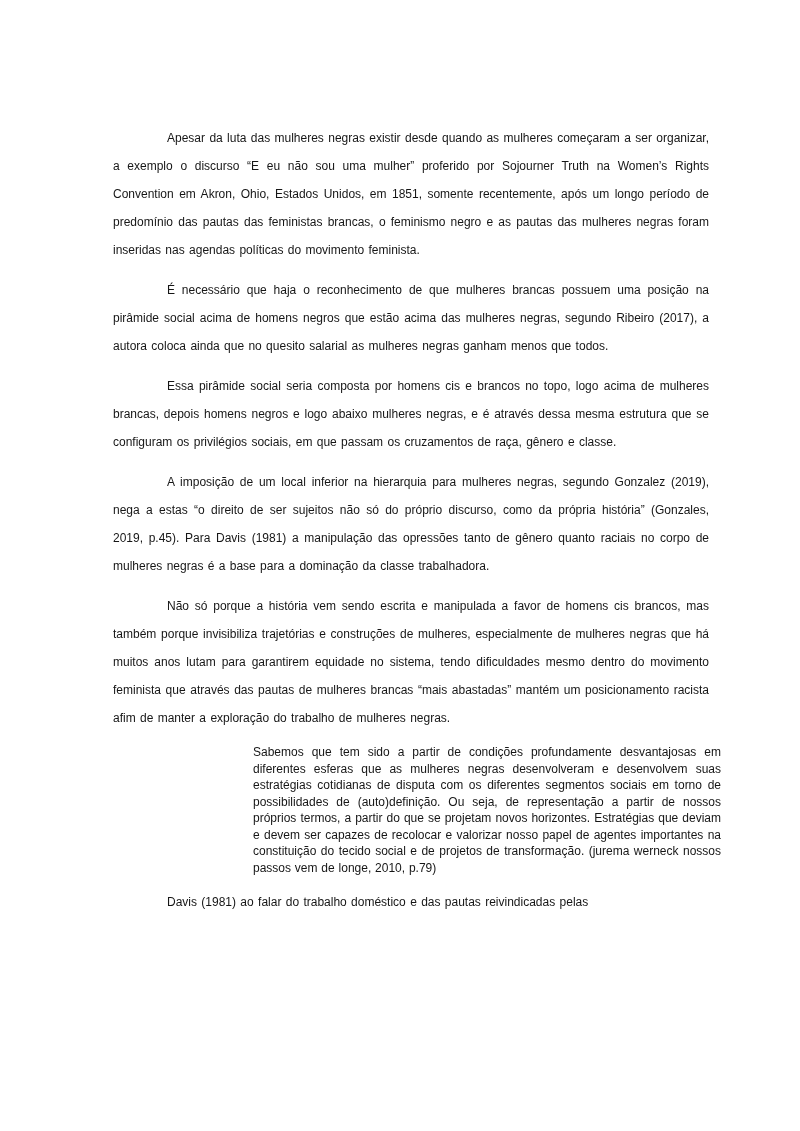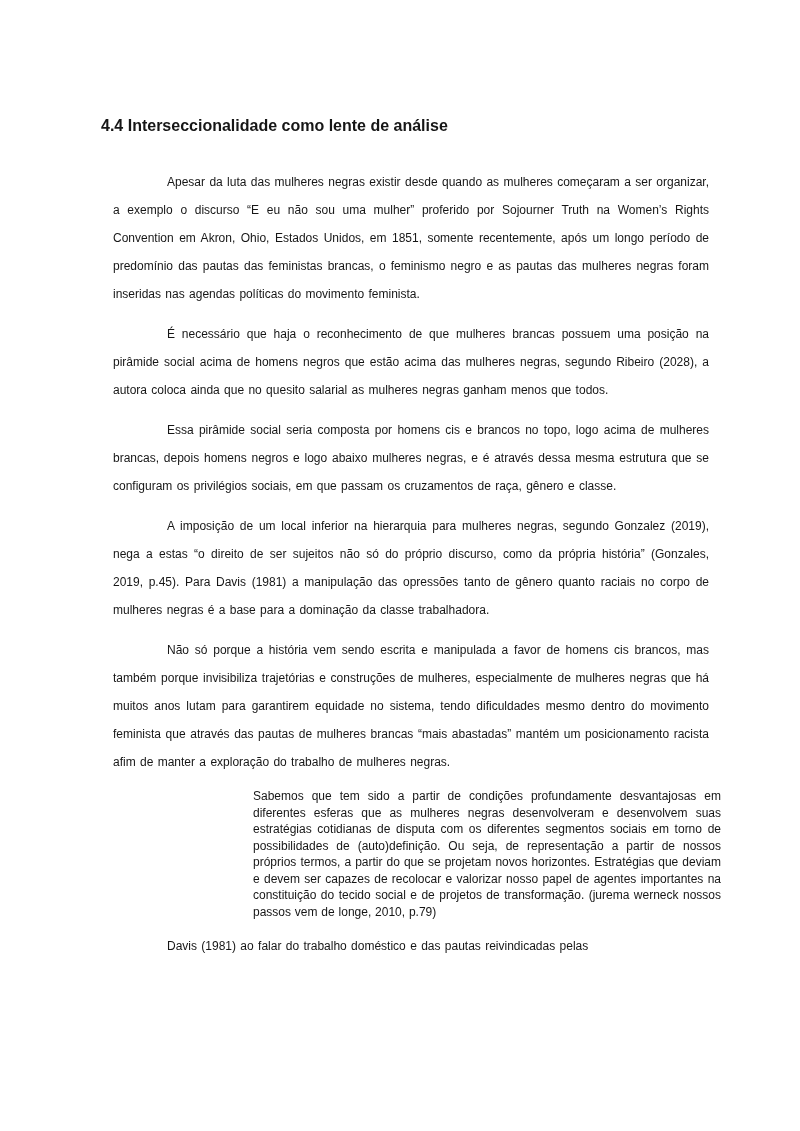--- a/index.html
+++ b/index.html
@@ -44,25 +44,24 @@
     padding: 0;
     text-align: justify;
     word-spacing: 0.5px;
   }
 </style>
 </head>
 <body>
 
 <div class="page">
   <div class="content">
-    <h1 class="section-heading">4.4 Interseccionalidade como lente de análise</h1>
 
     <p class="body-par">Apesar da luta das mulheres negras existir desde quando as mulheres começaram a ser organizar, a exemplo o discurso “E eu não sou uma mulher” proferido por Sojourner Truth na Women’s Rights Convention em Akron, Ohio, Estados Unidos, em 1851, somente recentemente, após um longo período de predomínio das pautas das feministas brancas, o feminismo negro e as pautas das mulheres negras foram inseridas nas agendas políticas do movimento feminista.</p>
 
-    <p class="body-par">É necessário que haja o reconhecimento de que mulheres brancas possuem uma posição na pirâmide social acima de homens negros que estão acima das mulheres negras, segundo Ribeiro (2028), a autora coloca ainda que no quesito salarial as mulheres negras ganham menos que todos.</p>
+    <p class="body-par">É necessário que haja o reconhecimento de que mulheres brancas possuem uma posição na pirâmide social acima de homens negros que estão acima das mulheres negras, segundo Ribeiro (2017), a autora coloca ainda que no quesito salarial as mulheres negras ganham menos que todos.</p>
 
     <p class="body-par">Essa pirâmide social seria composta por homens cis e brancos no topo, logo acima de mulheres brancas, depois homens negros e logo abaixo mulheres negras, e é através dessa mesma estrutura que se configuram os privilégios sociais, em que passam os cruzamentos de raça, gênero e classe.</p>
 
     <p class="body-par">A imposição de um local inferior na hierarquia para mulheres negras, segundo Gonzalez (2019), nega a estas “o direito de ser sujeitos não só do próprio discurso, como da própria história” (Gonzales, 2019, p.45). Para Davis (1981) a manipulação das opressões tanto de gênero quanto raciais no corpo de mulheres negras é a base para a dominação da classe trabalhadora.</p>
 
     <p class="body-par">Não só porque a história vem sendo escrita e manipulada a favor de homens cis brancos, mas também porque invisibiliza trajetórias e construções de mulheres, especialmente de mulheres negras que há muitos anos lutam para garantirem equidade no sistema, tendo dificuldades mesmo dentro do movimento feminista que através das pautas de mulheres brancas “mais abastadas” mantém um posicionamento racista afim de manter a exploração do trabalho de mulheres negras.</p>
 
     <blockquote class="long-quote">Sabemos que tem sido a partir de condições profundamente desvantajosas em diferentes esferas que as mulheres negras desenvolveram e desenvolvem suas estratégias cotidianas de disputa com os diferentes segmentos sociais em torno de possibilidades de (auto)definição. Ou seja, de representação a partir de nossos próprios termos, a partir do que se projetam novos horizontes. Estratégias que deviam e devem ser capazes de recolocar e valorizar nosso papel de agentes importantes na constituição do tecido social e de projetos de transformação. (jurema werneck nossos passos vem de longe, 2010, p.79)</blockquote>
 
     <p class="body-par">Davis (1981) ao falar do trabalho doméstico e das pautas reivindicadas pelas</p>

